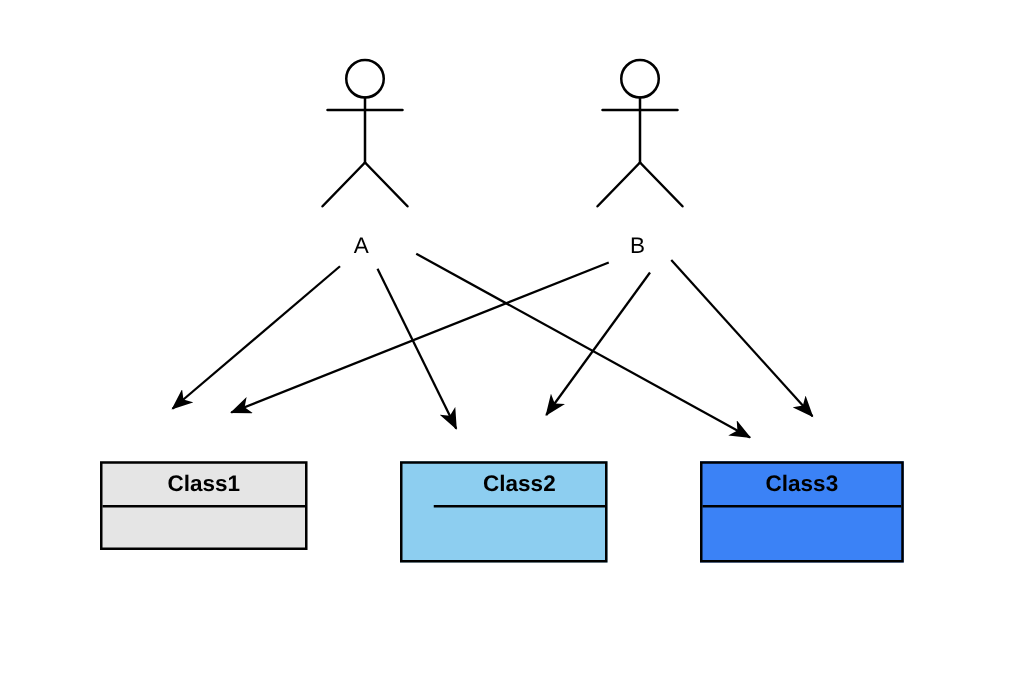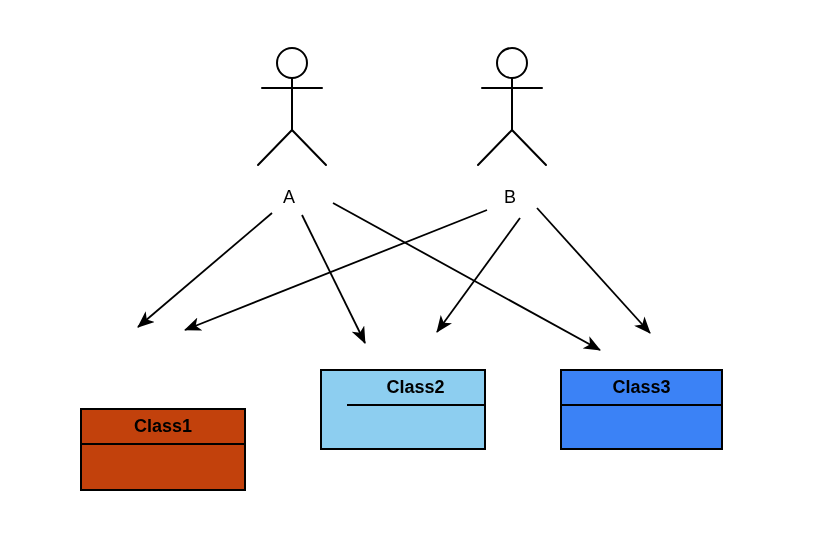--- a/index.html
+++ b/index.html
@@ -81,21 +81,21 @@
       <line x1="302" y1="215" x2="365" y2="343" stroke="#000000" stroke-width="1.8" marker-end="url(#arrowhead)"></line>
       <line x1="333" y1="203" x2="600" y2="350" stroke="#000000" stroke-width="1.8" marker-end="url(#arrowhead)"></line>
       <line x1="487" y1="210" x2="185" y2="330" stroke="#000000" stroke-width="1.8" marker-end="url(#arrowhead)"></line>
       <line x1="520" y1="218" x2="437" y2="332" stroke="#000000" stroke-width="1.8" marker-end="url(#arrowhead)"></line>
       <line x1="537" y1="208" x2="650" y2="333" stroke="#000000" stroke-width="1.8" marker-end="url(#arrowhead)"></line>
     </svg>
 
   <span class="actor-label" style="left: 289px; top: 197px;">A</span>
   <span class="actor-label" style="left: 510px; top: 197px;">B</span>
 
-  <div class="class-box" style="left: 80px; top: 369px; width: 166px; height: 83px; background: #c2410c; margin-top: 39px;">
+  <div class="class-box" style="left: 80px; top: 369px; width: 166px; height: 71px; background: #e5e5e5;">
     <div class="class-title" style="height: 35px;">Class1</div>
     <div class="class-body"></div>
   </div>
 
   <div class="class-box" style="left: 320px; top: 369px; width: 166px; height: 81px; background: rgb(141, 206, 240); padding-left: 25px;">
     <div class="class-title" style="height: 35px;">Class2</div>
     <div class="class-body"></div>
   </div>
 
   <div class="class-box" style="left: 560px; top: 369px; width: 163px; height: 81px; background: #3b82f6;">

